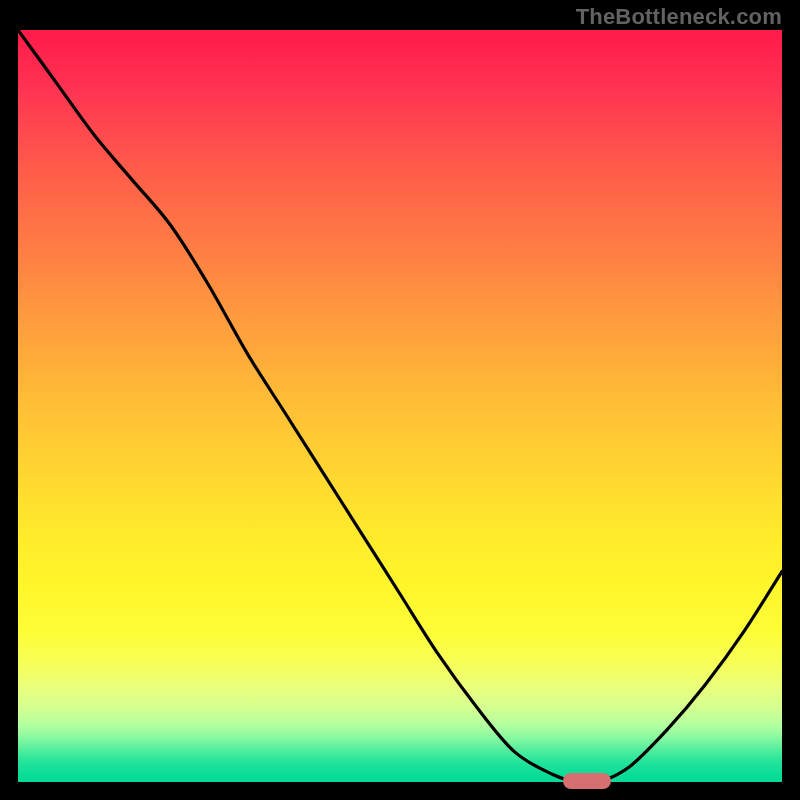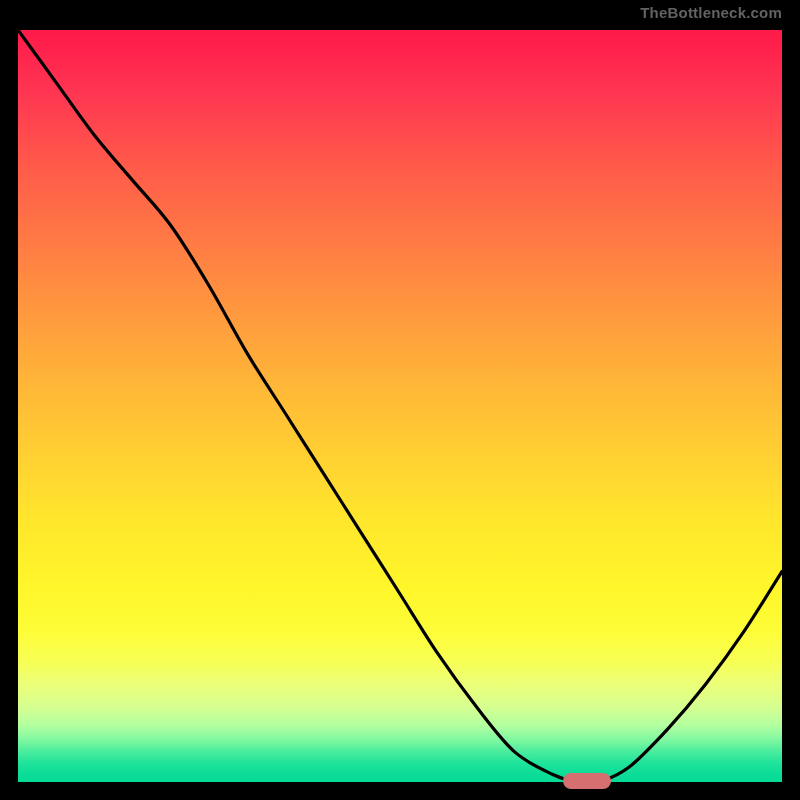--- a/index.html
+++ b/index.html
@@ -15,21 +15,21 @@
     position: relative;
     width: 800px;
     height: 800px;
     background: #000;
   }
   .watermark {
     position: absolute;
     top: 4px;
     right: 18px;
     color: #626262;
-    font-size: 15px;
+    font-size: 22px;
     font-weight: 600;
     letter-spacing: 0.2px;
     z-index: 5;
   }
   .plot-area {
     position: absolute;
     left: 18px;
     top: 30px;
     width: 764px;
     height: 752px;

